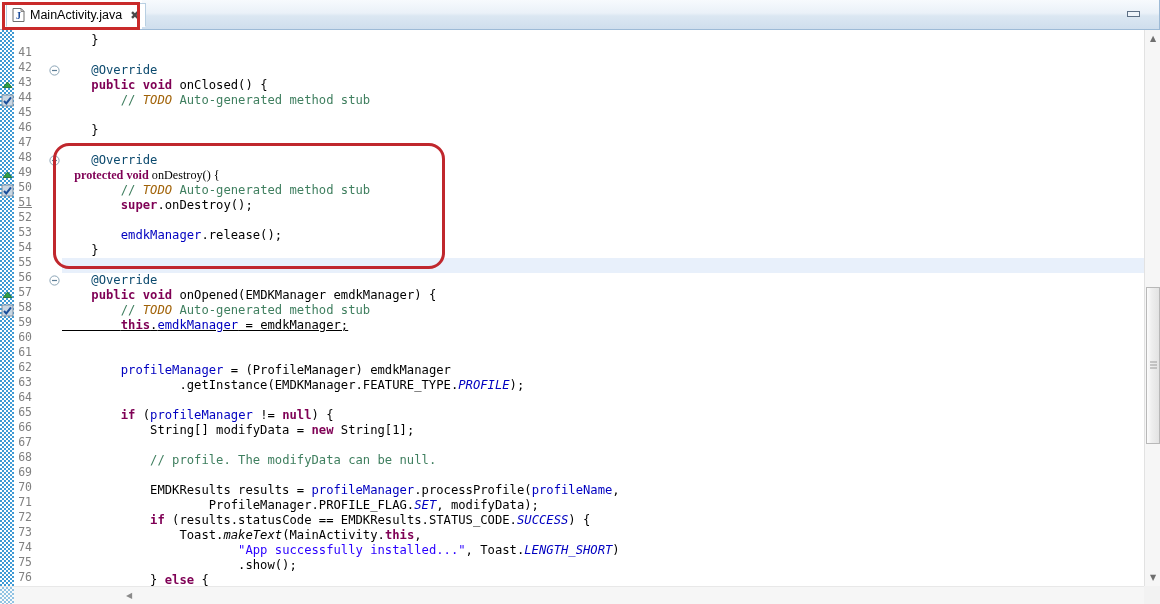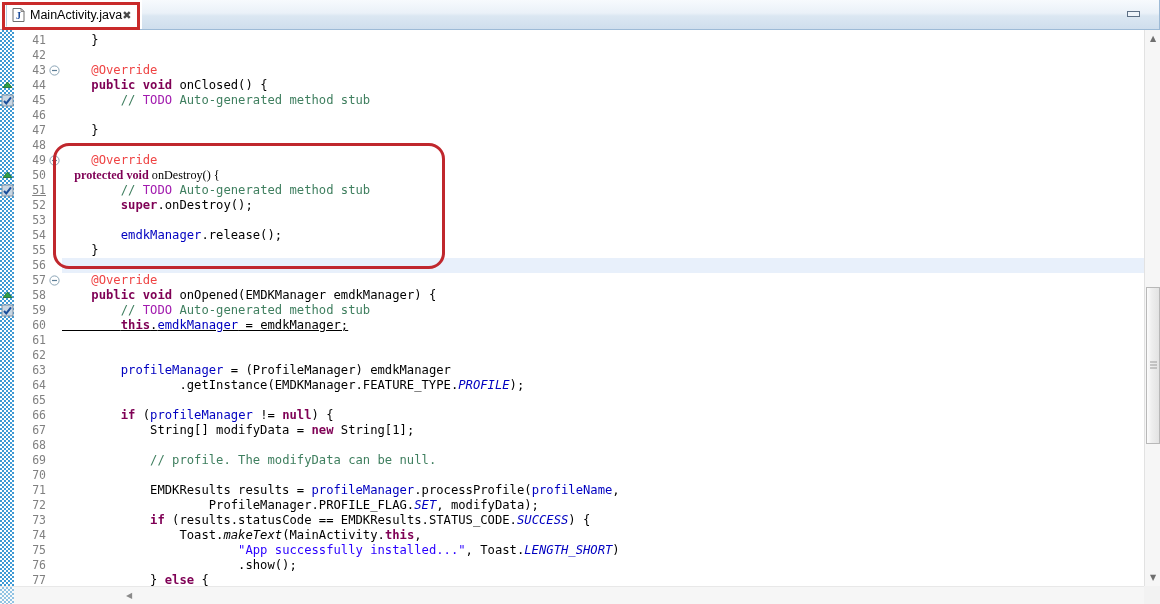--- a/index.html
+++ b/index.html
@@ -30,21 +30,21 @@
     padding:0 6px 0 5px;
     box-sizing:border-box;
     font-family:"Liberation Sans",sans-serif;
     font-size:12.5px;color:#000000;
     white-space:nowrap;
   }
   .tab-icon{
     width:13px;height:14px;position:relative;margin-right:5px;flex:none;
   }
   .tab-icon svg{display:block;}
-  .tab-label{margin-right:0;}
+  .tab-label{margin-right:8px;}
   .tab-close{
     font-family:"DejaVu Sans",sans-serif;
     font-size:11px;color:#4a4a4a;line-height:1;
     cursor:pointer;
   }
   #min-btn{
     position:absolute;right:18px;top:9px;width:16px;height:11px;
     cursor:pointer;
   }
   #min-btn .bar{
@@ -77,22 +77,23 @@
   .vmark svg{display:block;}
 
   
   #linenos{
     position:absolute;left:14px;top:0;width:34px;height:556px;
     background:#ffffff;
     font-family:"DejaVu Sans Mono","Liberation Mono",monospace;
     font-size:11.5px;color:#808080;
   }
   .lnum{
-    position:absolute;right:2px;height:15px;line-height:15px;text-align:left;
+    position:absolute;right:16px;height:15px;line-height:15px;text-align:left;
     white-space:nowrap;
+    margin-top:12px;
   }
 
   
   #folding{
     position:absolute;left:48px;top:0;width:14px;height:556px;background:#ffffff;
   }
   .fold{
     position:absolute;left:1px;width:11px;height:11px;cursor:pointer;
   }
   .fold svg{display:block;}
@@ -113,23 +114,23 @@
   .cline.cur{background:#e8f0fb;}
   
   #curline-band{
     position:absolute;left:14px;right:16px;height:15px;background:#e8f0fb;
     pointer-events:none;
   }
 
   
   .kw{color:#7f0055;font-weight:bold;}
   .cm{color:#3f7f5f;}
-  .cmk{color:#a21caf;font-weight:normal;}   
+  .cmk{color:#a16207;font-weight:normal;font-style:italic;}   
   .str{color:#2a00ff;}
-  .ann{color:#ef4444;}
+  .ann{color:#0c4a6e;}
   .fld{color:#0000c0;}
   .sfld{color:#0000c0;font-style:italic;}
   .mth{color:#000000;font-style:italic;}
   .pln{color:#000000;}
 
   
   #ann-tab{
     position:absolute;left:2px;top:2px;width:138px;height:28px;
     border:3px solid #c92a2a;box-sizing:border-box;
     pointer-events:none;

